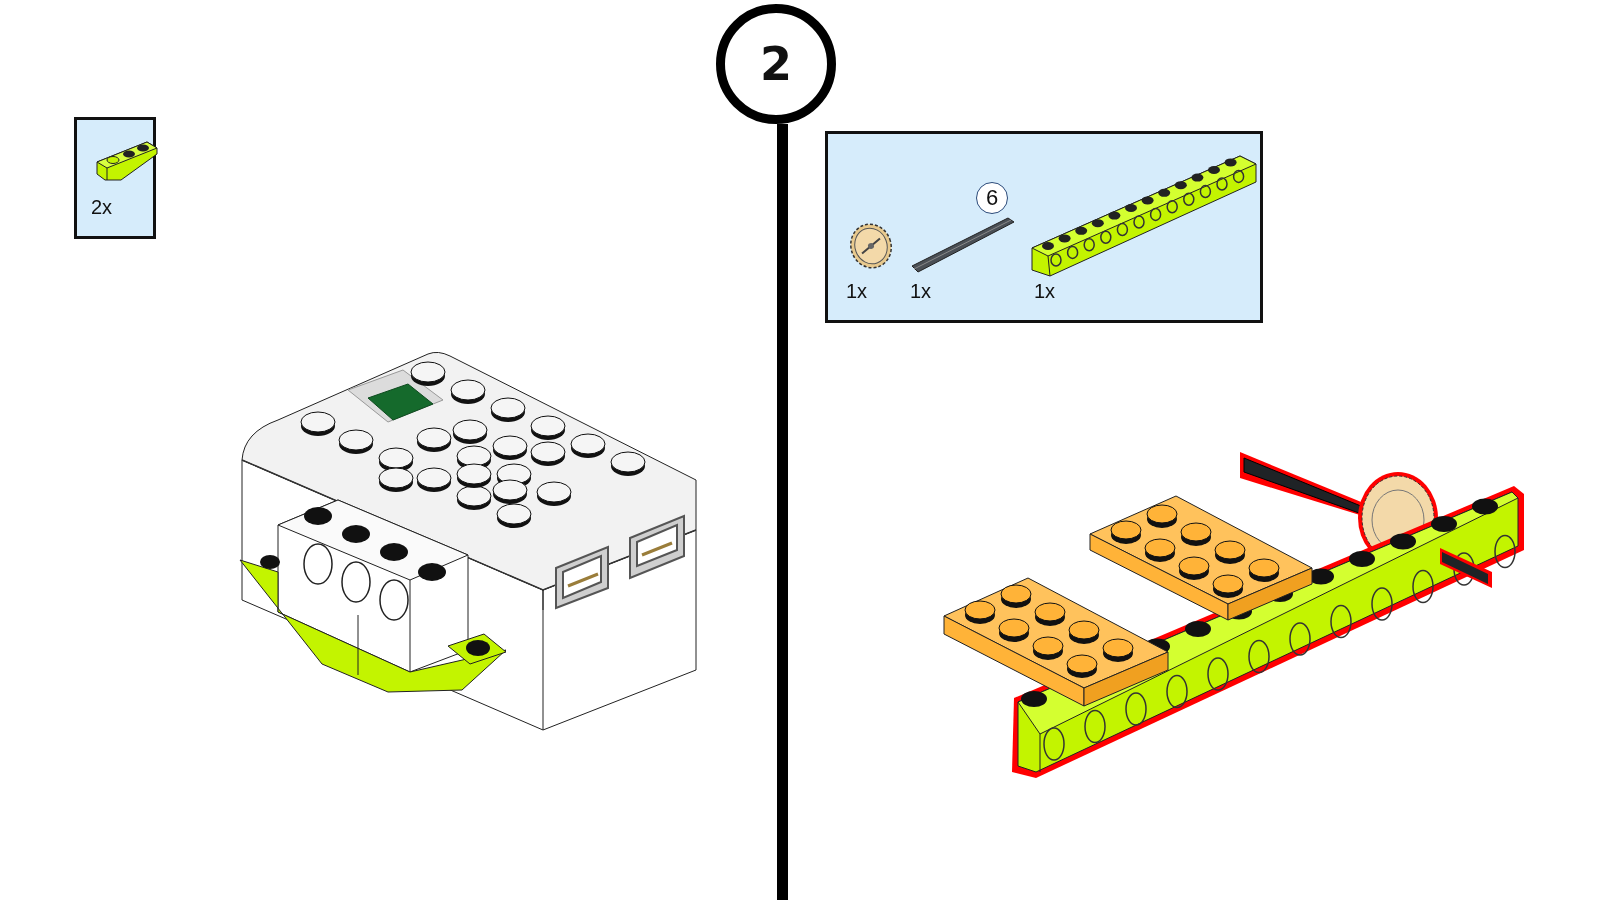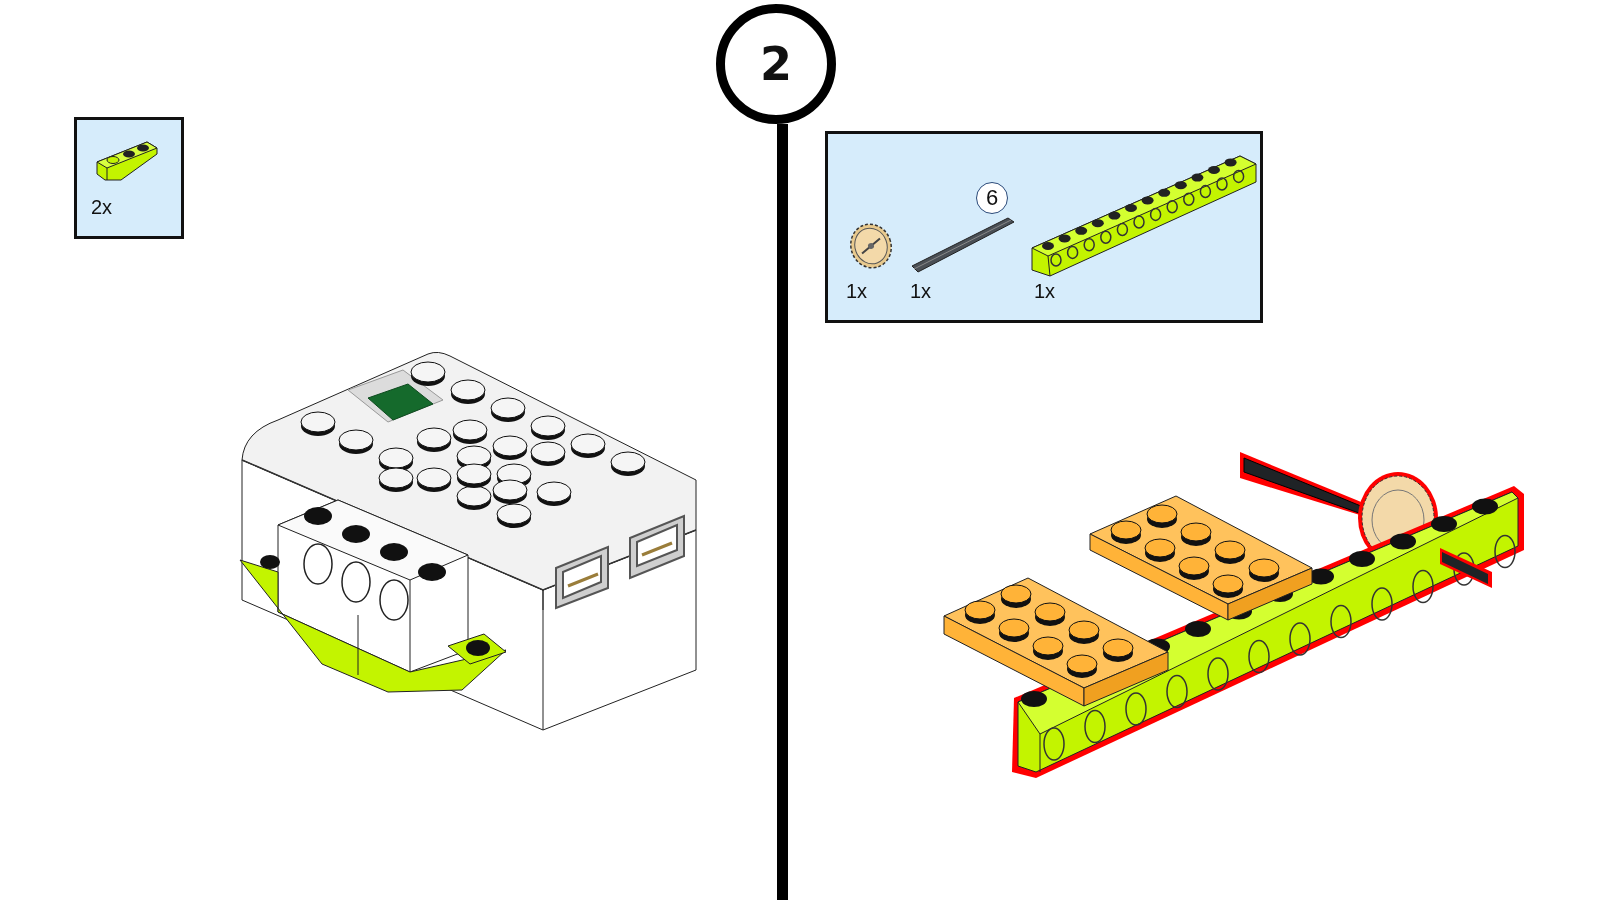--- a/index.html
+++ b/index.html
@@ -13,21 +13,21 @@
   svg { position:absolute; overflow:visible; }
 </style>
 </head>
 <body>
 
 <div class="step-circle">
   <span class="step-num">2</span>
 </div>
 <div class="divider"></div>
 
-<div class="parts-box" style="left:74px; top:117px; width:110px; height:122px;">
+<div class="parts-box" style="left:74px; top:117px; width:82px; height:122px;">
   <svg style="left:14px; top:14px;" width="70" height="50" viewBox="0 0 70 50">
     <polygon points="6,28 56,8 66,14 66,20 30,46 14,46 6,40" fill="#c3f400" stroke="#222" stroke-width="1"></polygon>
     <polygon points="6,28 56,8 66,14 16,34" fill="#d8ff40" stroke="#222" stroke-width="1"></polygon>
     <polyline points="16,34 16,46" stroke="#222" fill="none"></polyline>
     <ellipse cx="22" cy="26" rx="6" ry="3.5" fill="#c3f400" stroke="#222"></ellipse>
     <ellipse cx="38" cy="20" rx="6" ry="3.5" fill="#222"></ellipse>
     <ellipse cx="52" cy="14" rx="6" ry="3.5" fill="#222"></ellipse>
   </svg>
   <span class="qty" style="left:14px; top:76px;">2x</span>
 </div>

